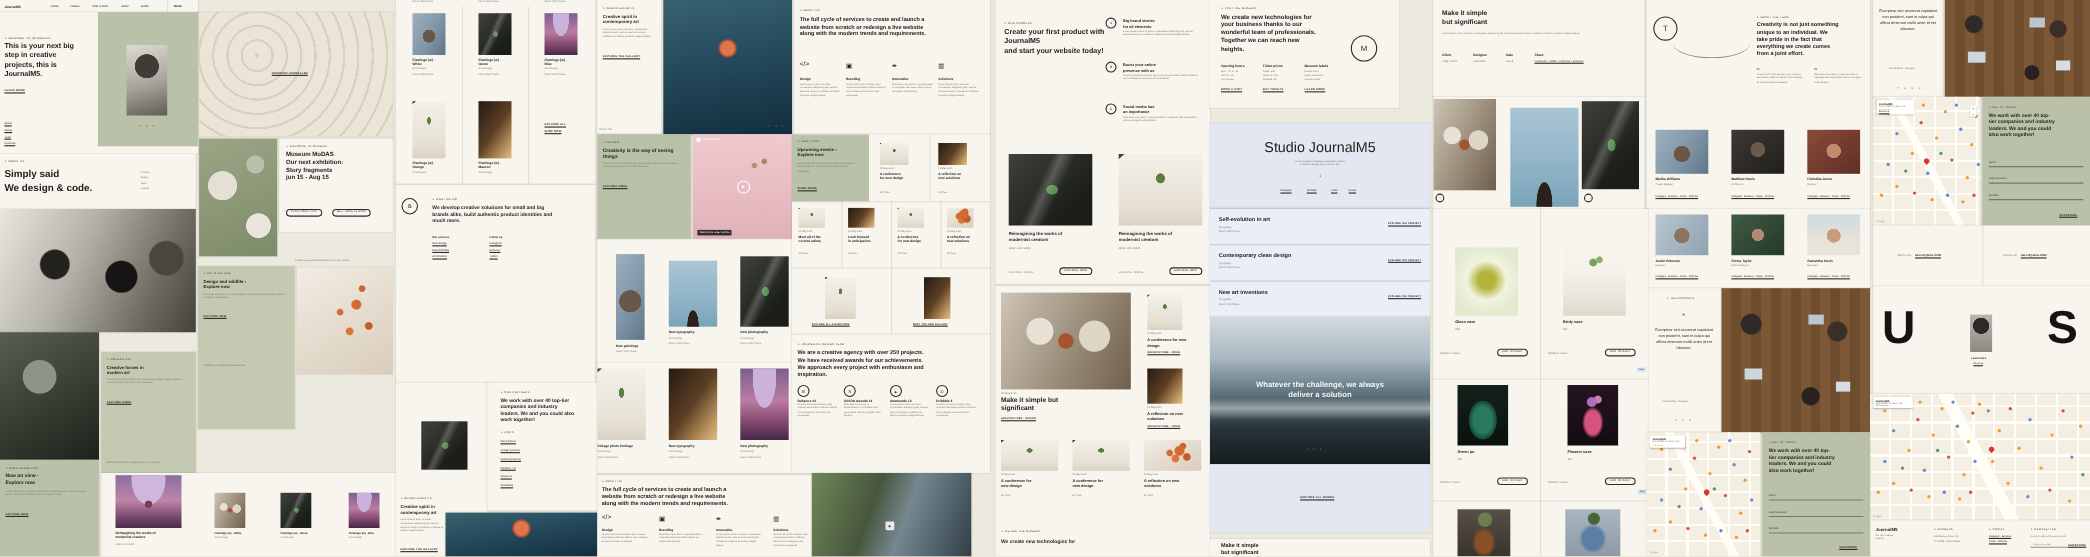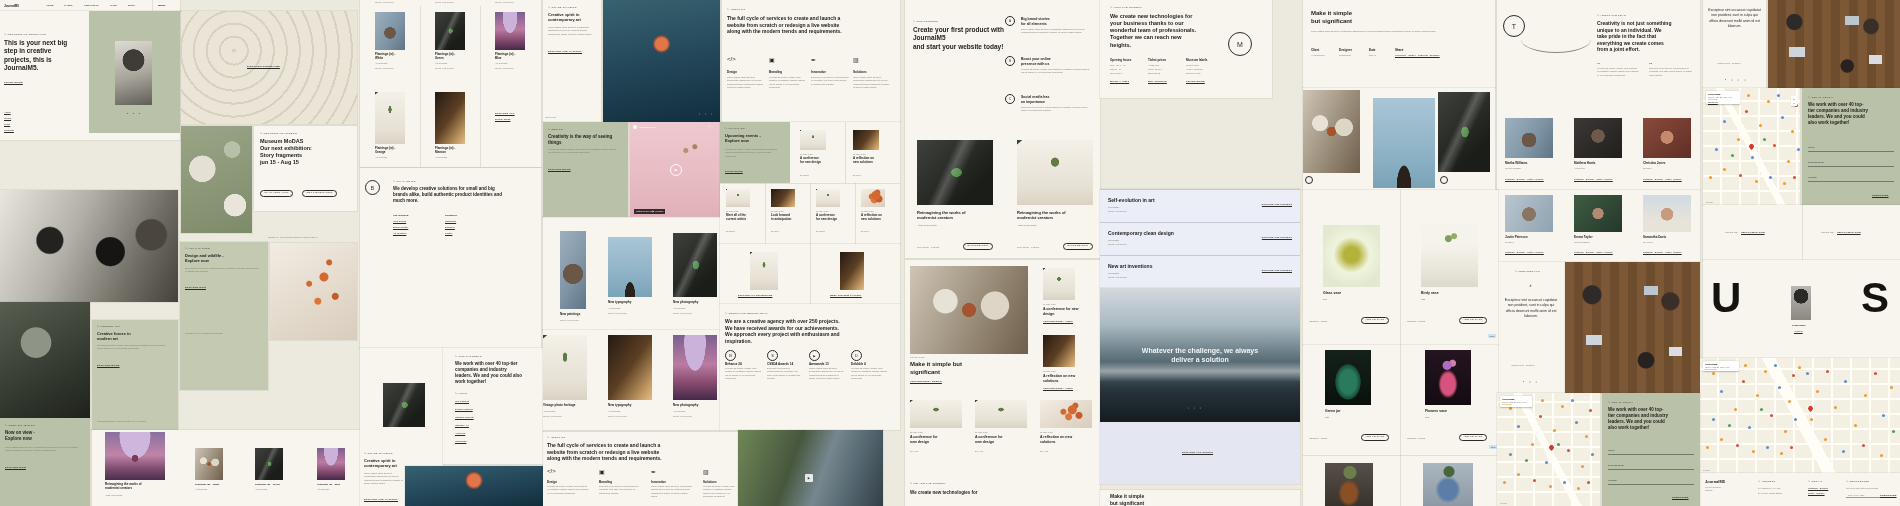--- a/index.html
+++ b/index.html
@@ -94,20 +94,29 @@
     <span class="abs t25 ulink" style="left:4px;top:100px">About</span>
     <span class="abs t25 ulink" style="left:4px;top:106px">Works</span>
     <span class="abs t25 ulink" style="left:4px;top:112px">Team</span>
     <span class="abs t25 ulink" style="left:4px;top:118px">Contacts</span>
     <div class="abs sage" style="left:89px;top:0;width:91px;height:122px">
       <div class="ph p-portrait" style="left:26px;top:30px;width:37px;height:64px"></div>
       <div class="abs dots" style="left:38px;top:101px">• • •</div>
     </div>
   </div>
 
+  <div class="f" style="left:0;top:140px;width:178px;height:50px">
+    <span class="abs lbl" style="left:4px;top:5px">↳ ABOUT US</span>
+    <div class="abs h t9" style="left:4px;top:13px">Simply said</div>
+    <div class="abs h t9" style="left:4px;top:26px">We design &amp; code.</div>
+    <span class="abs t22 mut" style="left:128px;top:16px">Creative</span>
+    <span class="abs t22 mut" style="left:128px;top:21px">Design</span>
+    <span class="abs t22 mut" style="left:128px;top:26px">Team</span>
+    <span class="abs t22 mut" style="left:128px;top:31px">Awards</span>
+  </div>
 
   <div class="f ph p-meeting" style="left:0;top:190px;width:178px;height:112px"></div>
 
   <div class="f ph p-statue" style="left:0;top:302px;width:90px;height:116px"></div>
   <div class="f sage" style="left:0;top:418px;width:90px;height:88px">
     <span class="abs lbl" style="left:5px;top:6px">↳ OPEN EXHIBITION</span>
     <div class="abs h t45" style="left:5px;top:12px">Now on view -
 Explore now</div>
     <div class="abs p" style="left:5px;top:28px;width:75px">Lorem ipsum dolor sit amet, consectetur adipiscing elit, sed do eiusmod tempor incididunt ut labore et dolore magna aliqua.</div>
     <span class="abs lnk" style="left:5px;top:48px">EXPLORE NOW</span>
@@ -496,20 +505,30 @@
     <span class="abs t22 mut" style="left:48px;top:68px">Under 12: free</span>
     <span class="abs t22 mut" style="left:48px;top:72px">Students: $5</span>
     <span class="abs lnk" style="left:48px;top:80px">BUY TICKETS</span>
     <span class="abs t3" style="left:86px;top:58px;font-weight:bold">Museum labels</span>
     <span class="abs t22 mut" style="left:86px;top:64px">Guided tours</span>
     <span class="abs t22 mut" style="left:86px;top:68px">Audio excursions</span>
     <span class="abs t22 mut" style="left:86px;top:72px">Special events</span>
     <span class="abs lnk" style="left:86px;top:80px">LEARN MORE</span>
   </div>
 
+  <div class="f lav" style="left:1100px;top:112px;width:200px;height:77px">
+    <div class="abs h t13" style="left:0;top:14px;width:200px;text-align:center;font-weight:500">Studio JournalM5</div>
+    <div class="abs p" style="left:0;top:34px;width:200px;text-align:center">A new creative webpage presentation with a
+wonderful design just for all the arts</div>
+    <div class="abs t5" style="left:0;top:45px;width:200px;text-align:center;color:#2b2a26">↓</div>
+    <span class="abs t25 ulink" style="left:64px;top:60px">Category</span>
+    <span class="abs t25 ulink" style="left:88px;top:60px">Website</span>
+    <span class="abs t25 ulink" style="left:110px;top:60px">Tools</span>
+    <span class="abs t25 ulink" style="left:126px;top:60px">Social</span>
+  </div>
 
   <div class="f lav2" style="left:1100px;top:189px;width:200px;height:99px">
     <div class="hline" style="left:0;top:0;width:200px;background:#c6c8d6"></div>
     <div class="abs h t5" style="left:8px;top:8px">Self-evolution in art</div>
     <span class="abs t22 mut" style="left:8px;top:17px">Typography</span>
     <span class="abs t22 mut" style="left:8px;top:21px">Client: VHQ Theme</span>
     <span class="abs lnk" style="right:8px;top:14px;font-size:2.2px;position:absolute">EXPLORE THE PROJECT</span>
     <div class="hline" style="left:0;top:33px;width:200px;background:#c6c8d6"></div>
     <div class="abs h t5" style="left:8px;top:41px">Contemporary clean design</div>
     <span class="abs t22 mut" style="left:8px;top:50px">Typography</span>

